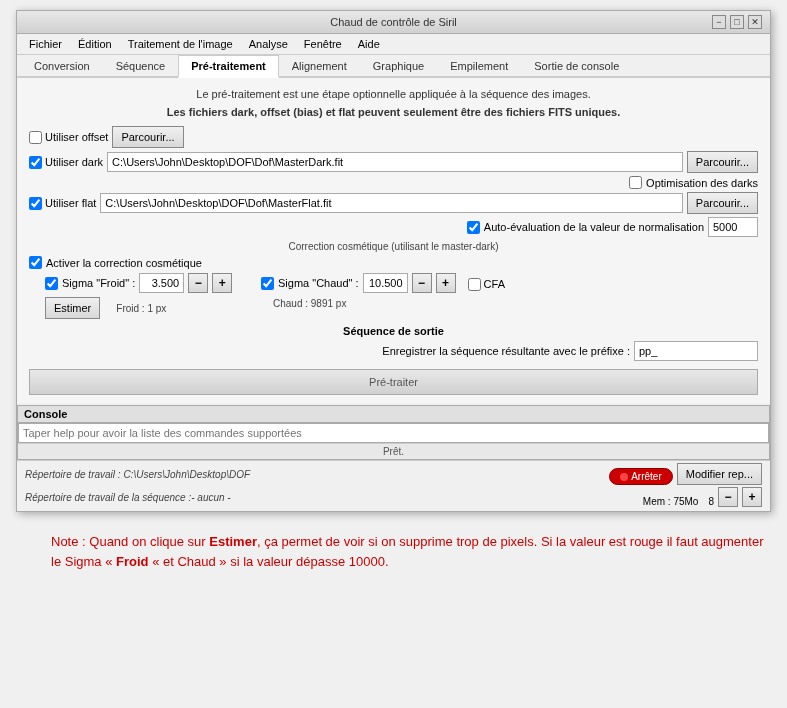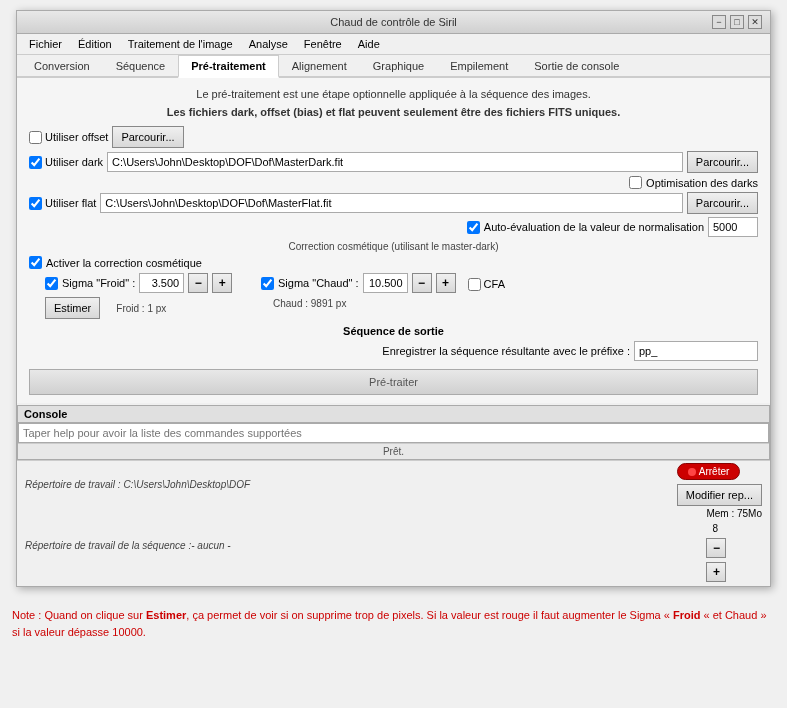--- a/index.html
+++ b/index.html
@@ -249,23 +249,22 @@
       font-style: italic;
     }
     .statusbar-row {
       display: flex;
       align-items: center;
       justify-content: space-between;
       margin-bottom: 2px;
     }
     .statusbar-right {
       display: flex;
-      align-items: flex-start;
-      gap: 4px;
-      flex-direction: column;
+      align-items: flex-end;
+      gap: 4px;
     }
     .btn-stop {
       background: #cc0000;
       color: white;
       border: 1px solid #880000;
       border-radius: 10px;
       padding: 2px 10px;
       font-size: 10px;
       cursor: pointer;
       display: flex;
@@ -276,23 +275,24 @@
       width: 8px;
       height: 8px;
       background: #ff4444;
       border-radius: 50%;
       display: inline-block;
     }
 
     
     .bottom-note {
       padding: 10px 12px;
-      font-size: 11px;
+      font-size: 13px;
       color: #cc0000;
       line-height: 1.5;
+      margin-left: 39px;
     }
     .bottom-note strong {
       color: #cc0000;
     }
 
     .offset-row {
       display: flex;
       align-items: center;
       gap: 4px;
       margin-bottom: 3px;

